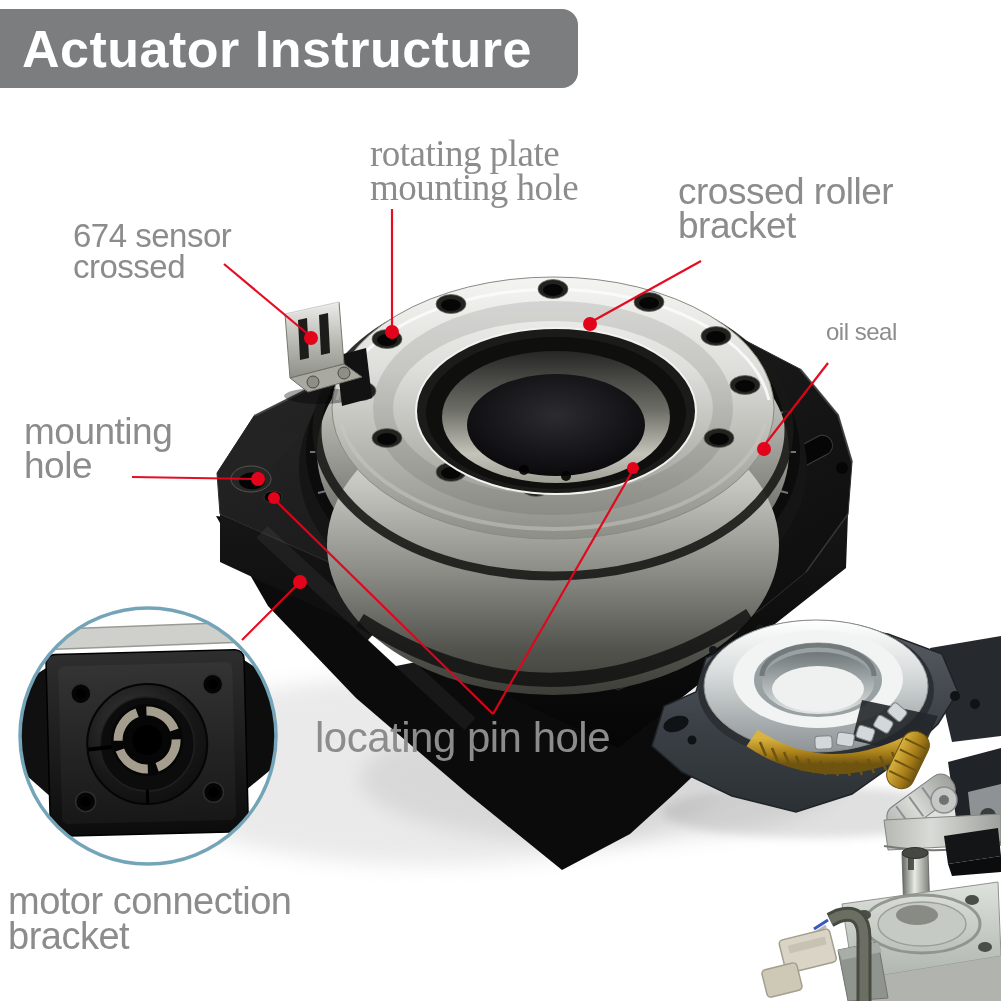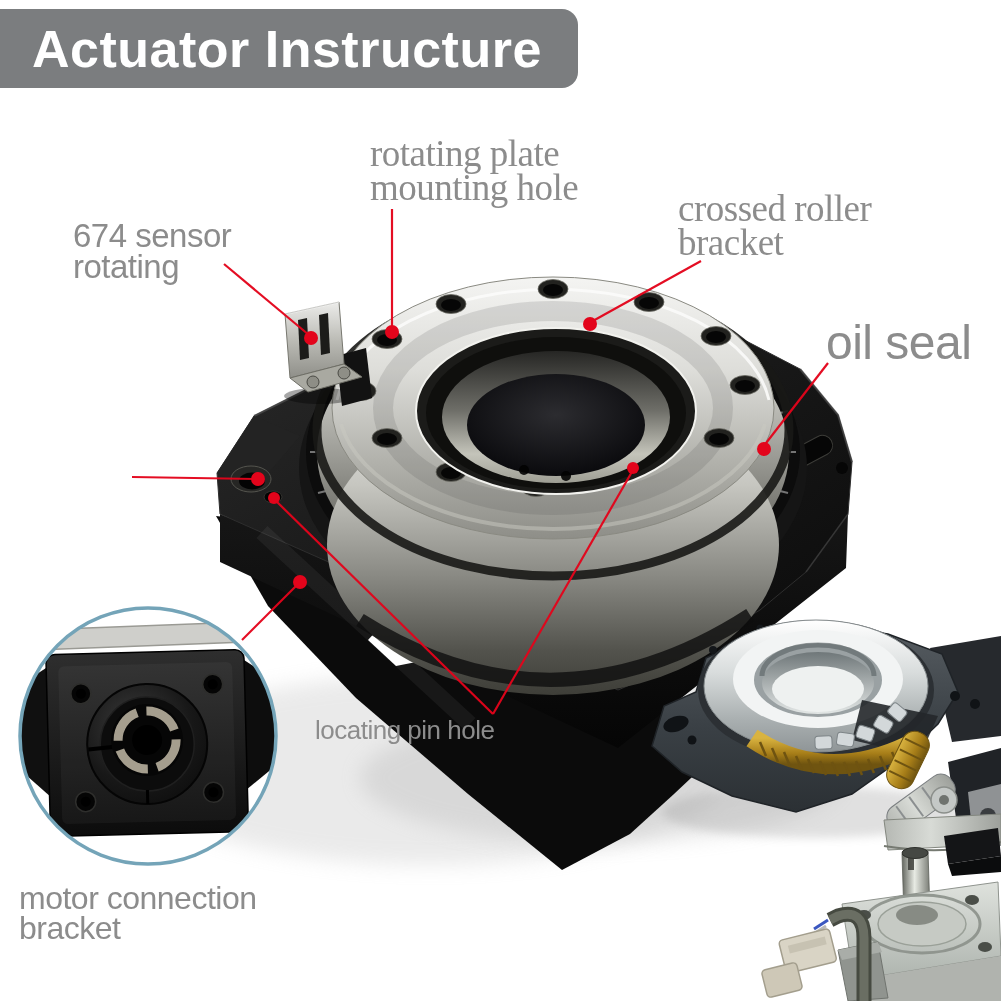--- a/index.html
+++ b/index.html
@@ -2,32 +2,32 @@
 <html lang="en" style="--accent-red: #e3041b; --label-gray: #8c8c8c; --inset-border: #74a4b8; --header-bg: #7b7d7f; --header-text: #ffffff;"><head>
 <meta charset="utf-8">
 <style>
   html,body{margin:0;padding:0;background:#fff;}
   .stage{position:relative;width:1001px;height:1001px;background:#fff;overflow:hidden;
          font-family:"Liberation Sans","DejaVu Sans",sans-serif;}
   .art{position:absolute;left:0;top:0;}
   .banner{position:absolute;left:0;top:9px;width:578px;height:79px;
           background:var(--header-bg,#7b7d7f);color:var(--header-text,#fff);
           border-radius:0 16px 16px 0;display:flex;align-items:center;
-          font-size:52px;font-weight:700;padding-left:32px;box-sizing:border-box;
+          font-size:52px;font-weight:700;padding-left:22px;box-sizing:border-box;
           letter-spacing:0.5px;}
   .lbl{position:absolute;color:var(--label-gray,#8c8c8c);font-weight:400;
        line-height:0.93;letter-spacing:-0.5px;white-space:nowrap;}
   .lbl span{display:block;}
   #lbl-rotating{left:370px;top:137px;font-size:37px;font-family:Liberation Serif, serif;}
-  #lbl-crossed{left:678px;top:192px;font-size:37px;font-family:Liberation Serif, serif;}
+  #lbl-crossed{left:678px;top:175px;font-size:37px;}
   #lbl-sensor{left:73px;top:221px;font-size:33px;}
-  #lbl-oilseal{left:826px;top:321px;font-size:48px;}
+  #lbl-oilseal{left:826px;top:321px;font-size:24px;}
   #lbl-mounting{left:24px;top:415px;font-size:37px;}
-  #lbl-locating{left:315px;top:718px;font-size:26px;}
-  #lbl-motor{left:19px;top:884px;font-size:32px;}
+  #lbl-locating{left:315px;top:718px;font-size:42px;}
+  #lbl-motor{left:8px;top:884px;font-size:38px;}
 </style>
 </head>
 <body>
 
 <div class="stage">
 
 <svg class="art" width="1001" height="1001" viewBox="0 0 1001 1001">
   <defs>
     <linearGradient id="gSide" x1="0" y1="0" x2="0" y2="1">
       <stop offset="0" stop-color="#161616"></stop>
@@ -416,24 +416,28 @@
   <div class="lbl" id="lbl-rotating">
     <span>rotating plate</span>
     <span>mounting hole</span>
   </div>
   <div class="lbl" id="lbl-crossed">
     <span>crossed roller</span>
     <span>bracket</span>
   </div>
   <div class="lbl" id="lbl-sensor">
     <span>674 sensor</span>
-    <span>rotating</span>
+    <span>crossed</span>
   </div>
   <div class="lbl" id="lbl-oilseal">
     <span>oil seal</span>
+  </div>
+  <div class="lbl" id="lbl-mounting">
+    <span>mounting</span>
+    <span>hole</span>
   </div>
   <div class="lbl" id="lbl-locating">
     <span>locating pin hole</span>
   </div>
   <div class="lbl" id="lbl-motor">
     <span>motor connection</span>
     <span>bracket</span>
   </div>
 </div>
 

